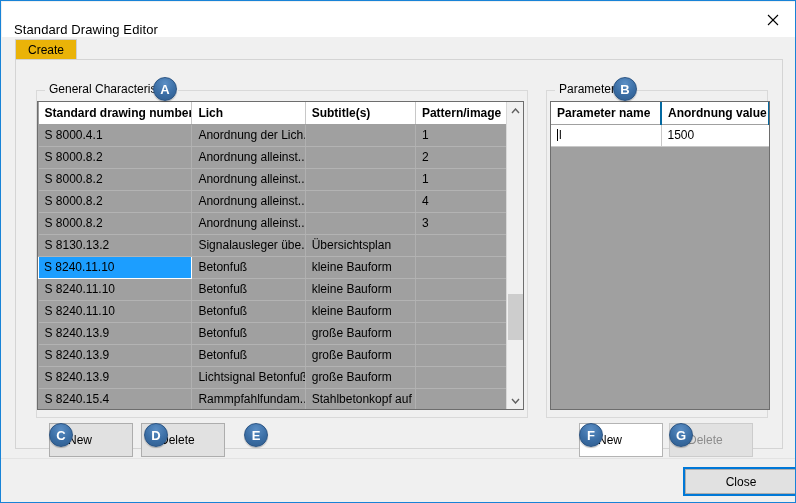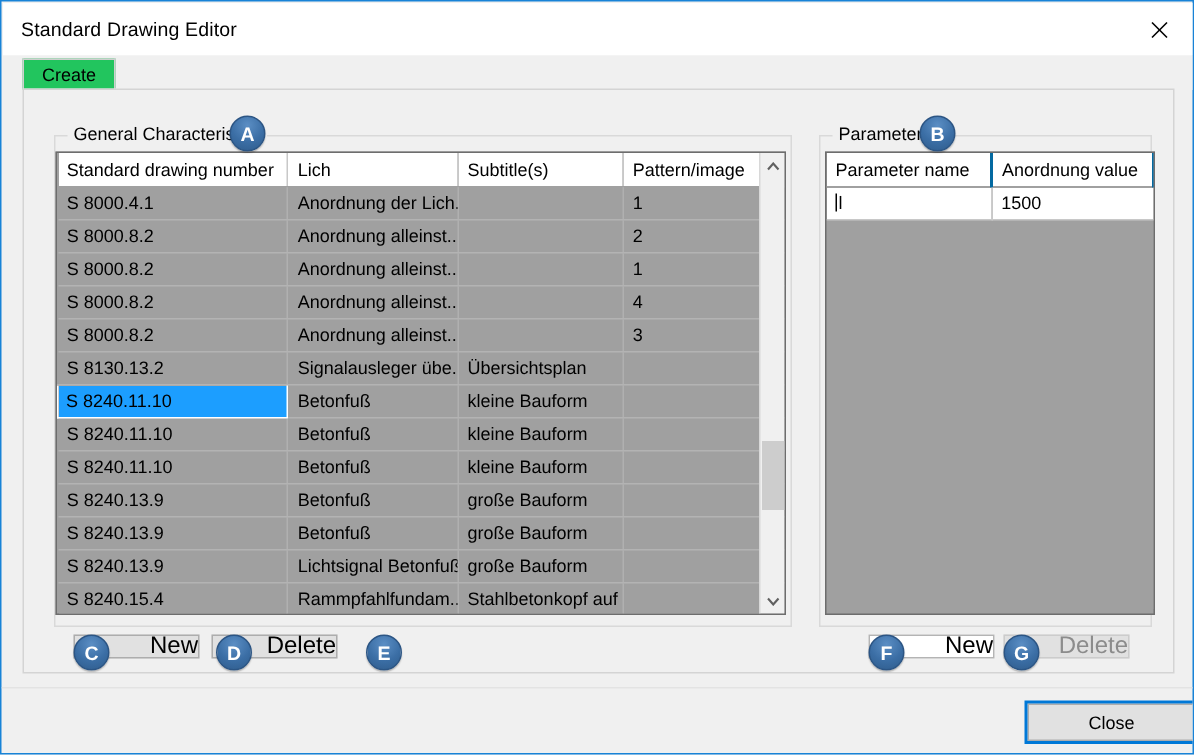--- a/index.html
+++ b/index.html
@@ -17,21 +17,21 @@
     width: 796px; height: 503px;
     background: #f0f0f0;
     border: 1px solid #1883d7;
     overflow: hidden;
   }
   
   #titlebar {
     position: absolute; left: 1px; top: 1px;
     width: 794px; height: 35px;
     background: #ffffff;
-    display: flex; align-items: center;
+    display: flex; align-items: flex-end;
   }
   #title-text {
     margin-left: 12px;
     font-size: 13px;
     color: #000;
     letter-spacing: 0.1px;
   }
   #close-btn {
     position: absolute; right: 0; top: 0;
     width: 46px; height: 35px;
@@ -43,21 +43,21 @@
   
   #tabstrip {
     position: absolute; left: 1px; top: 36px;
     width: 794px; height: 23px;
     background: #f0f0f0;
   }
   .tab {
     position: absolute; left: 13px; top: 2px;
     height: 21px;
     padding: 0 12px;
-    background: #22c55e;
+    background: #eab308;
     border: 1px solid #cfcfcf;
     border-bottom: none;
     display: flex; align-items: center;
     font-size: 12px;
     cursor: pointer;
   }
 
   
   #tabpage {
     position: absolute; left: 14px; top: 58px;
@@ -109,21 +109,21 @@
   #grid-general { left: 36px; top: 100px; width: 487px; height: 309px; }
   #grid-parameter { left: 549px; top: 100px; width: 220px; height: 309px; }
 
   table.grid {
     border-collapse: collapse;
     table-layout: fixed;
     width: 100%;
   }
   table.grid th {
     background: #ffffff;
-    font-weight: normal;
+    font-weight: bold;
     text-align: left;
     padding: 0 6px;
     height: 22px;
     font-size: 12px;
     border-right: 1px solid #c8c8c8;
     border-bottom: 1px solid #a0a0a0;
     white-space: nowrap;
     overflow: hidden;
   }
   table.grid td {
@@ -176,25 +176,25 @@
   #sb-thumb {
     position: absolute; left: 1px;
     width: 15px;
     background: #cdcdcd;
     cursor: pointer;
   }
 
   
   .btn {
     position: absolute;
-    height: 16px;
+    height: 34px;
     background: #e1e1e1;
     border: 1px solid #adadad;
-    font-size: 16px;
-    display: flex; align-items: center; justify-content: flex-end;
+    font-size: 12px;
+    display: flex; align-items: center; justify-content: flex-start;
     cursor: pointer;
     color: #000;
   }
   .btn.white { background: #ffffff; border: 1px solid #b4b4b4; }
   .btn.disabled { color: #8c8c8c; background: #e1e1e1; border: 1px solid #cccccc; cursor: default; }
 
   #btn-new-left    { left: 48px;  top: 422px; width: 84px; }
   #btn-delete-left { left: 140px; top: 422px; width: 84px; }
   #btn-import      { left: 232px; top: 422px; width: 140px; }
   #btn-new-right   { left: 578px; top: 422px; width: 84px; }

